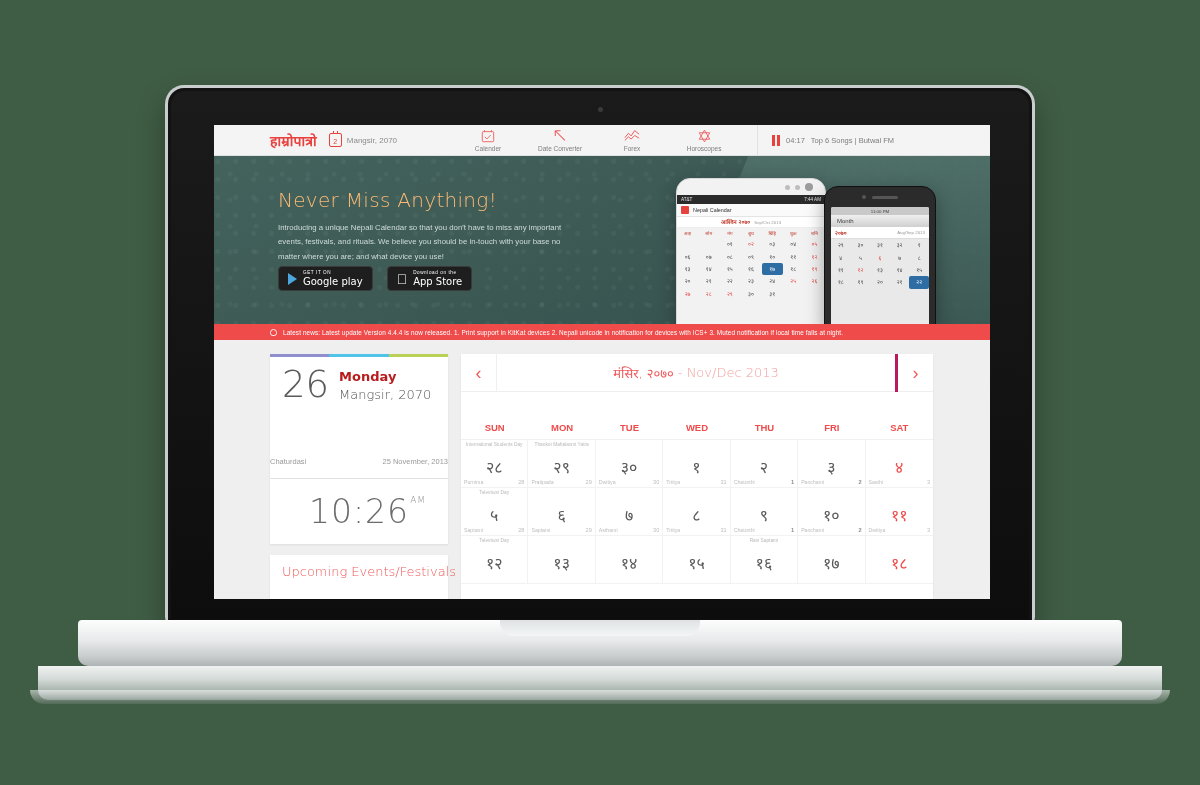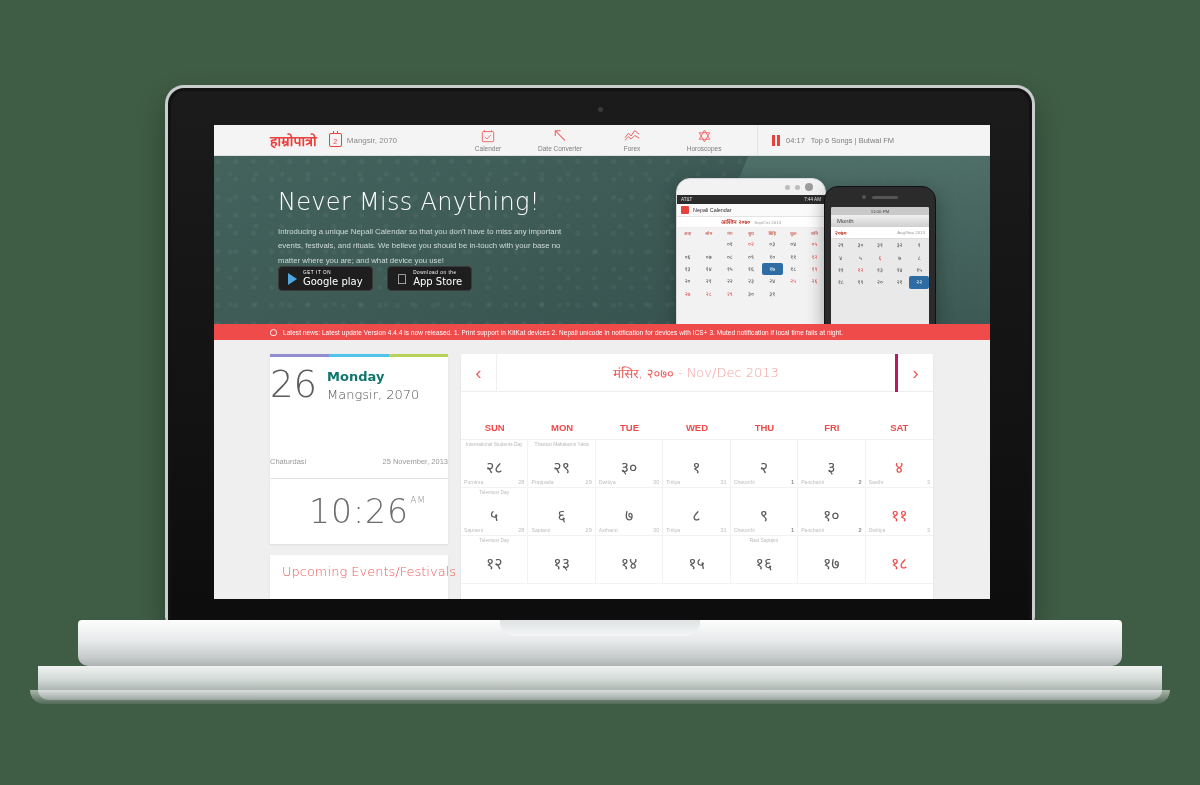--- a/index.html
+++ b/index.html
@@ -101,21 +101,21 @@
       linear-gradient(160deg,#44635d 0%, #3c5853 55%, #34504c 100%);
     background-size: 18px 18px, 26px 26px, 100% 100%;
   }
   .hero-bg-right {
     position:absolute; right:0; top:0; bottom:0; width:310px;
     background: linear-gradient(180deg,#51726b 0%, #3e5a55 100%);
     clip-path: polygon(22% 0, 100% 0, 100% 100%, 0% 100%);
     opacity:.85;
   }
   .hero-copy { position:absolute; left:64px; top:32px; width:290px; }
-  .hero-title { color:#ffffff; font-size:24px; font-weight:300; letter-spacing:.3px;
+  .hero-title { color:#fdba74; font-size:20px; font-weight:300; letter-spacing:.3px;
                 font-family:"DejaVu Sans", sans-serif; }
   .hero-sub { color:#cfdcd9; font-size:7.8px; line-height:1.85; margin-top:9px; }
   .badges { position:absolute; left:64px; top:110px; display:flex; gap:14px; }
   .badge {
     background:#1e1e1e; border-radius:4px; height:25px; padding:0 9px;
     display:flex; align-items:center; gap:6px; cursor:pointer;
     border:1px solid #3a3a3a;
   }
   .badge-sub { color:#ffffff; font-size:4.6px; letter-spacing:.6px; display:block; line-height:1.3; }
   .badge-main { color:#ffffff; font-size:10px; display:block; line-height:1.1; font-family:"DejaVu Sans",sans-serif; }
@@ -175,24 +175,24 @@
 
   
   .content { display:flex; gap:13px; padding:14px 0 0 56px; background:#efefef; height:259px; }
 
   .left-col { width:178px; }
   .card { background:#fff; box-shadow:0 1px 2px rgba(0,0,0,.08); }
   .card-stripe { height:3px; display:flex; }
   .card-stripe i { flex:1; display:block; }
   .today-head { text-align:center; font-size:12px; color:#ef5a5a; padding:7px 0 8px;
                 border-bottom:1px solid #ededed; font-family:"DejaVu Sans",sans-serif; font-weight:300; }
-  .today-body { display:flex; padding:10px 12px 4px 0; align-items:flex-start; gap:10px; }
+  .today-body { display:flex; padding:10px 12px 4px 12px; align-items:flex-start; gap:10px; }
   .big-day { font-size:37px; color:#5b5b5b; font-weight:300; line-height:.95;
              font-family:"DejaVu Sans",sans-serif; }
-  .dow { font-size:13px; color:#0f766e; font-weight:bold; line-height:1.15; font-family:"DejaVu Sans",sans-serif;}
+  .dow { font-size:13px; color:#b91c1c; font-weight:bold; line-height:1.15; font-family:"DejaVu Sans",sans-serif;}
   .npdate { font-size:13px; color:#555; font-weight:300; line-height:1.2; font-family:"DejaVu Sans",sans-serif;}
   .today-foot { display:flex; justify-content:space-between; padding:2px 0 12px;margin-top:48px; }
   .tithi { font-size:7.5px; color:#9a9a9a; }
   .engdate { font-size:7.5px; color:#9a9a9a; }
 
   .clock-card { background:#fff; margin-top:1px; box-shadow:0 1px 2px rgba(0,0,0,.08);
                 height:65px; display:flex; align-items:center; justify-content:center; }
   .clock { font-size:33px; color:#6b6b6b; font-weight:200; letter-spacing:1px;
            font-family:"DejaVu Sans",sans-serif; position:relative; }
   .ampm { font-size:9px; color:#8f8f8f; position:absolute; right:-17px; top:3px; }

